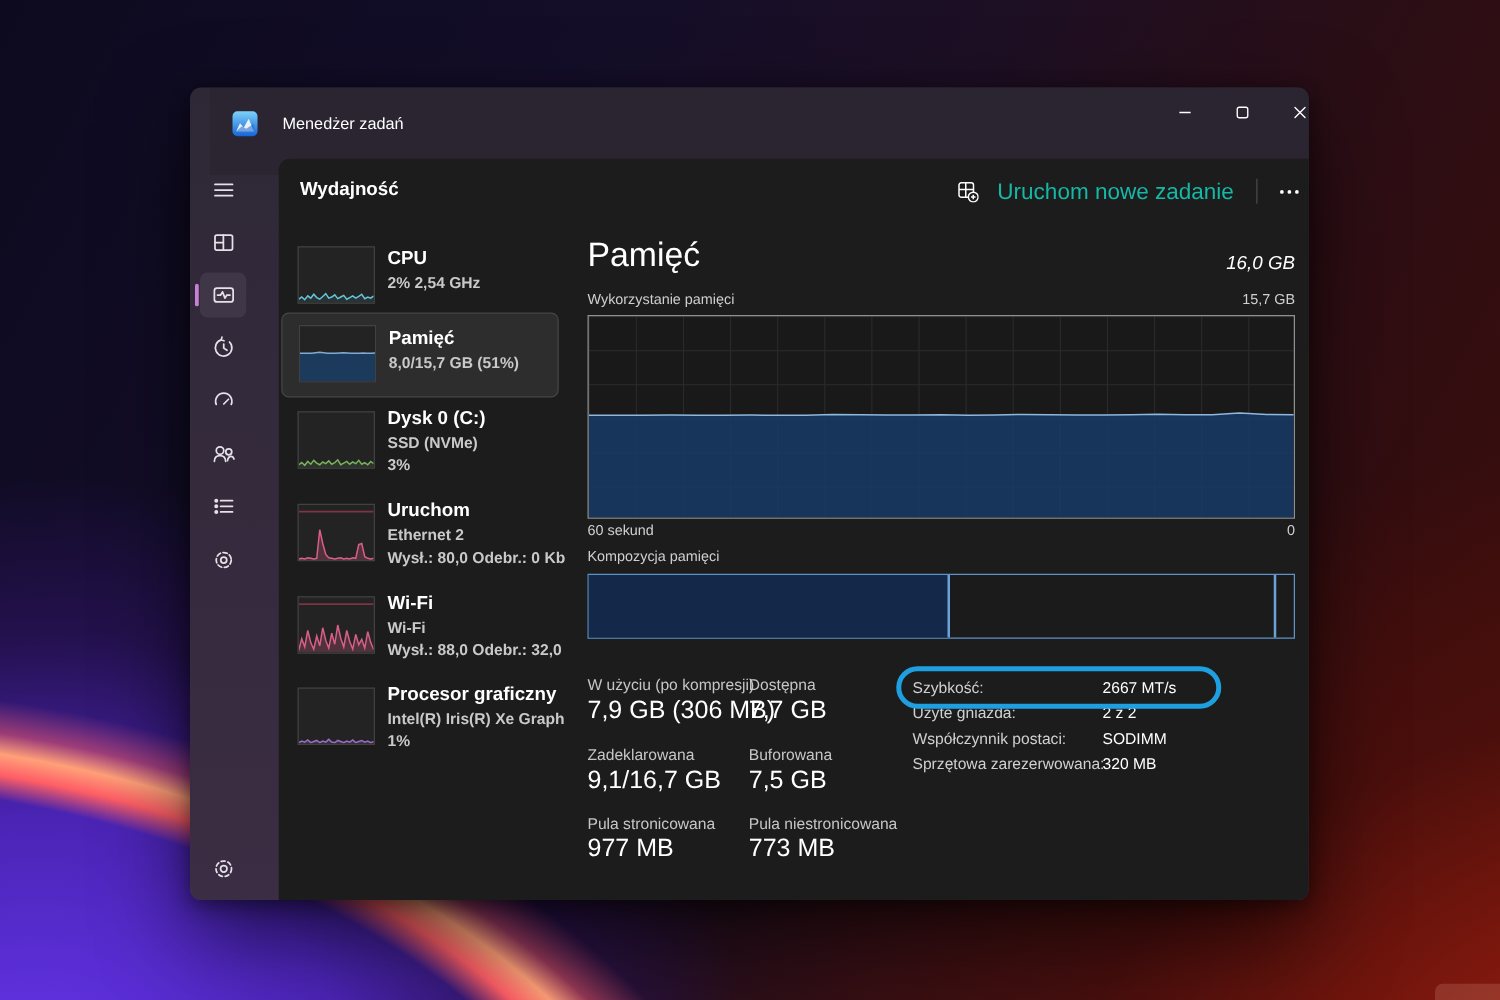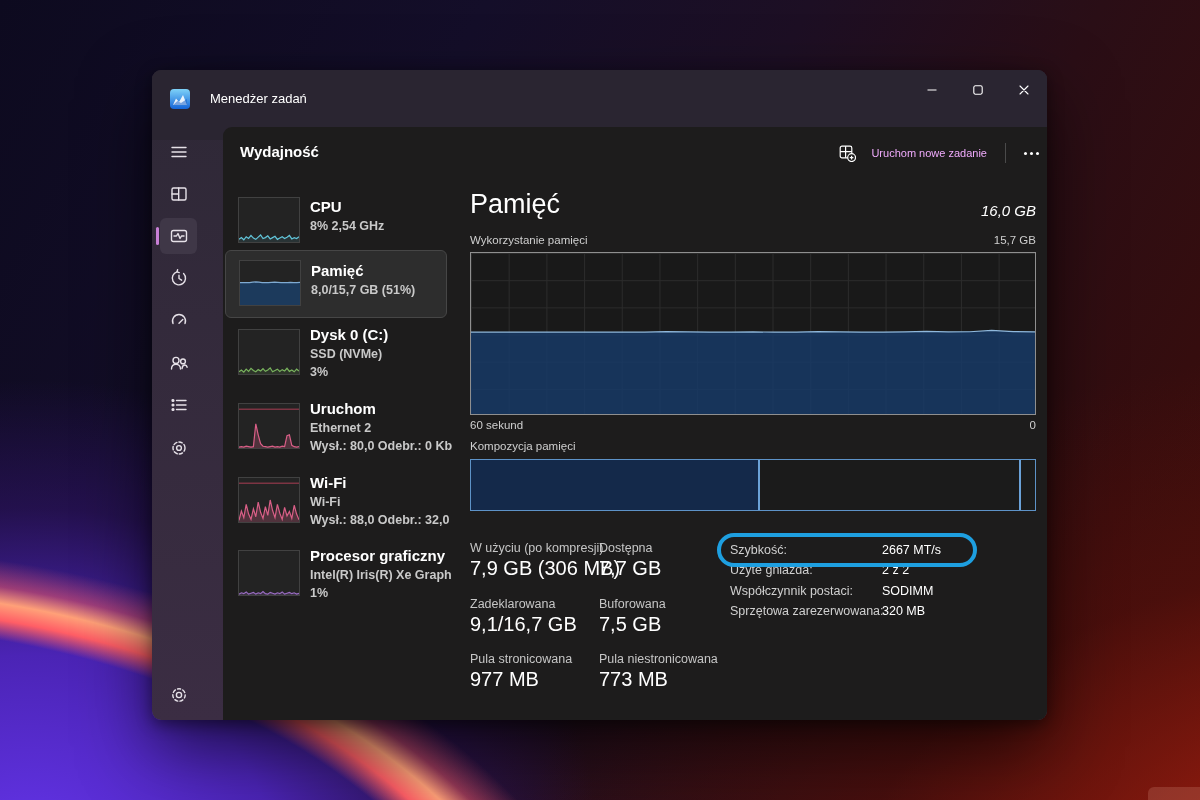--- a/index.html
+++ b/index.html
@@ -16,21 +16,21 @@
       linear-gradient(118deg, #0d0a1f 0%, #140e29 30%, #1d0f24 50%, #2a0e16 68%, #350d0e 85%, #3f0f0b 100%);
   }
   .corner-artifact { position:absolute; left:1148px; top:787px; width:64px; height:18px;
     border-radius:6px; background:rgba(200,130,110,0.28); }
 
   
   .window { position:absolute; left:152px; top:70px; width:895px; height:650px;
     border-radius:9px; overflow:hidden; box-shadow:0 28px 70px rgba(0,0,0,0.6), 0 4px 16px rgba(0,0,0,0.45);
     background:linear-gradient(180deg,#2e2836 0%,#3b2d43 100%); }
 
-  .titlebar { position:absolute; left:0; top:0; width:895px; height:70px;
+  .titlebar { position:absolute; left:16px; top:0; width:895px; height:70px;
     background:#2a2531; display:flex; align-items:center; }
   .app-icon { position:absolute; left:17px; top:18px; width:22px; height:22px; }
   .app-icon svg { display:block; }
   .win-title { position:absolute; left:58px; top:0; height:57px; display:flex; align-items:center;
     color:#fff; font-size:13px; }
   .win-controls { position:absolute; right:0; top:0; height:57px; display:flex; align-items:flex-start; }
   .wc { width:46px; height:40px; background:transparent; border:0; display:flex; align-items:center;
     justify-content:center; color:#fff; cursor:default; }
   .wc svg { display:block; }
 
@@ -44,21 +44,21 @@
     stroke-linecap:round; stroke-linejoin:round; }
 
   
   .content { position:absolute; left:53px; top:57px; width:842px; height:593px;
     background:#1d1c1c; border-top-left-radius:9px;margin-left:18px; }
 
   .appbar { position:absolute; left:0; top:0; width:842px; height:52px; }
   .appbar-title { position:absolute; left:17px; top:16px; color:#fff; font-size:15px; font-weight:700; }
   .appbar-actions { position:absolute; right:16px; top:8px; height:36px; display:flex; align-items:center; }
   .newtask { display:flex; align-items:center; gap:15px; background:transparent; border:0;
-    color:#f0abfc; font-size:11px; padding:8px 10px; border-radius:5px; }
+    color:#14b8a6; font-size:18px; padding:8px 10px; border-radius:5px; }
   .vdiv { width:1px; height:20px; background:#4a4a4a; margin:0 8px; }
   .more { background:transparent; border:0; padding:8px 10px; display:flex; align-items:center; }
   .dots { display:flex; gap:3px; }
   .dots i { width:3px; height:3px; border-radius:50%; background:#fff; }
 
   
   .perf-item { position:absolute; left:2px; width:222px; height:68px; border-radius:6px;font-weight:bold; }
   .perf-item.selected { background:#2d2d2d; border:1px solid #464646; }
   .thumb { position:absolute; left:13px; top:9px; width:62px; height:46px; background:#232323;
     border:1px solid #414141; overflow:hidden; }
@@ -227,21 +227,21 @@
       <div class="perf-item" style="top:61px">
         <div class="thumb">
             <div class="spark">
               <svg viewBox="0 0 100 100" preserveAspectRatio="none">
                 <polygon points="0,100 0.00,94.00 4.00,90.00 8.00,95.00 12.00,88.00 16.00,92.00 20.00,85.00 24.00,91.00 28.00,94.00 32.00,89.00 36.00,84.00 40.00,92.00 44.00,90.00 48.00,86.00 52.00,93.00 56.00,90.00 60.00,87.00 64.00,94.00 68.00,91.00 72.00,88.00 76.00,92.00 80.00,89.00 84.00,85.00 88.00,93.00 92.00,90.00 96.00,92.00 100.00,88.00 100,100" fill="rgba(98,197,218,0.10)"></polygon>
                 <polyline points="0.00,94.00 4.00,90.00 8.00,95.00 12.00,88.00 16.00,92.00 20.00,85.00 24.00,91.00 28.00,94.00 32.00,89.00 36.00,84.00 40.00,92.00 44.00,90.00 48.00,86.00 52.00,93.00 56.00,90.00 60.00,87.00 64.00,94.00 68.00,91.00 72.00,88.00 76.00,92.00 80.00,89.00 84.00,85.00 88.00,93.00 92.00,90.00 96.00,92.00 100.00,88.00" fill="none" stroke="#62c5da" stroke-width="1.2" vector-effect="non-scaling-stroke"></polyline>
               </svg>
             </div>
           </div>
         <div class="pi-name" style="top:10px">CPU</div>
-        <div class="pi-sub" style="top:31px">8% 2,54 GHz</div>
+        <div class="pi-sub" style="top:31px">2% 2,54 GHz</div>
       </div>
 
       <div class="perf-item selected" style="top:123px">
         <div class="thumb">
             <div class="spark">
               <svg viewBox="0 0 100 100" preserveAspectRatio="none">
                 <polygon points="0,100 0.00,49.00 5.26,49.00 10.53,49.00 15.79,49.00 21.05,48.00 26.32,47.50 31.58,48.00 36.84,49.00 42.11,49.00 47.37,49.00 52.63,48.50 57.89,48.00 63.16,48.50 68.42,49.00 73.68,49.00 78.95,49.00 84.21,48.50 89.47,49.00 94.74,49.00 100.00,48.50 100,100" fill="#1c3a5c"></polygon>
                 <polyline points="0.00,49.00 5.26,49.00 10.53,49.00 15.79,49.00 21.05,48.00 26.32,47.50 31.58,48.00 36.84,49.00 42.11,49.00 47.37,49.00 52.63,48.50 57.89,48.00 63.16,48.50 68.42,49.00 73.68,49.00 78.95,49.00 84.21,48.50 89.47,49.00 94.74,49.00 100.00,48.50" fill="none" stroke="#7fabd3" stroke-width="1.2" vector-effect="non-scaling-stroke"></polyline>
               </svg>
             </div>

